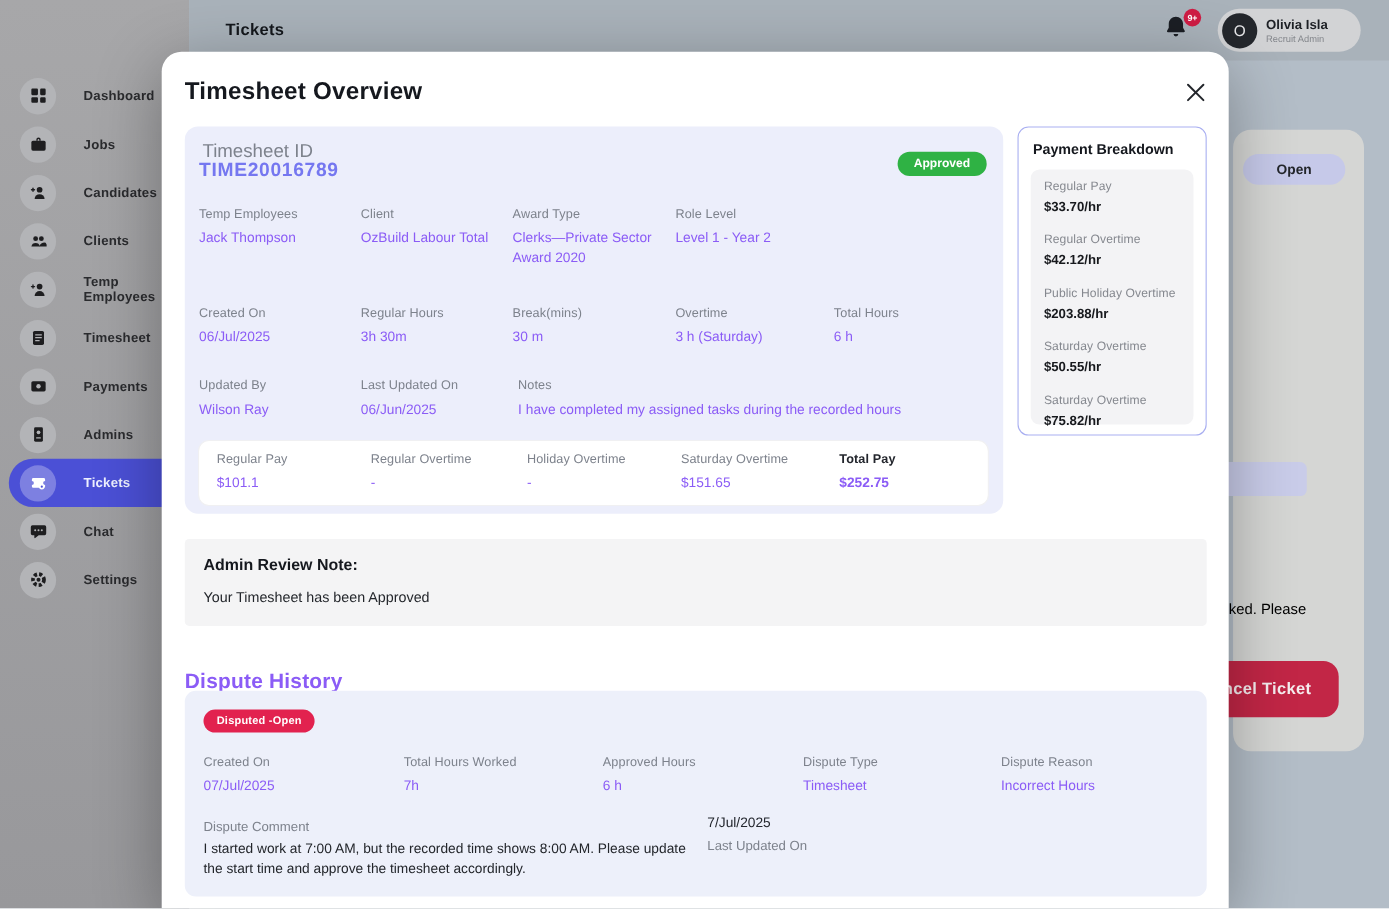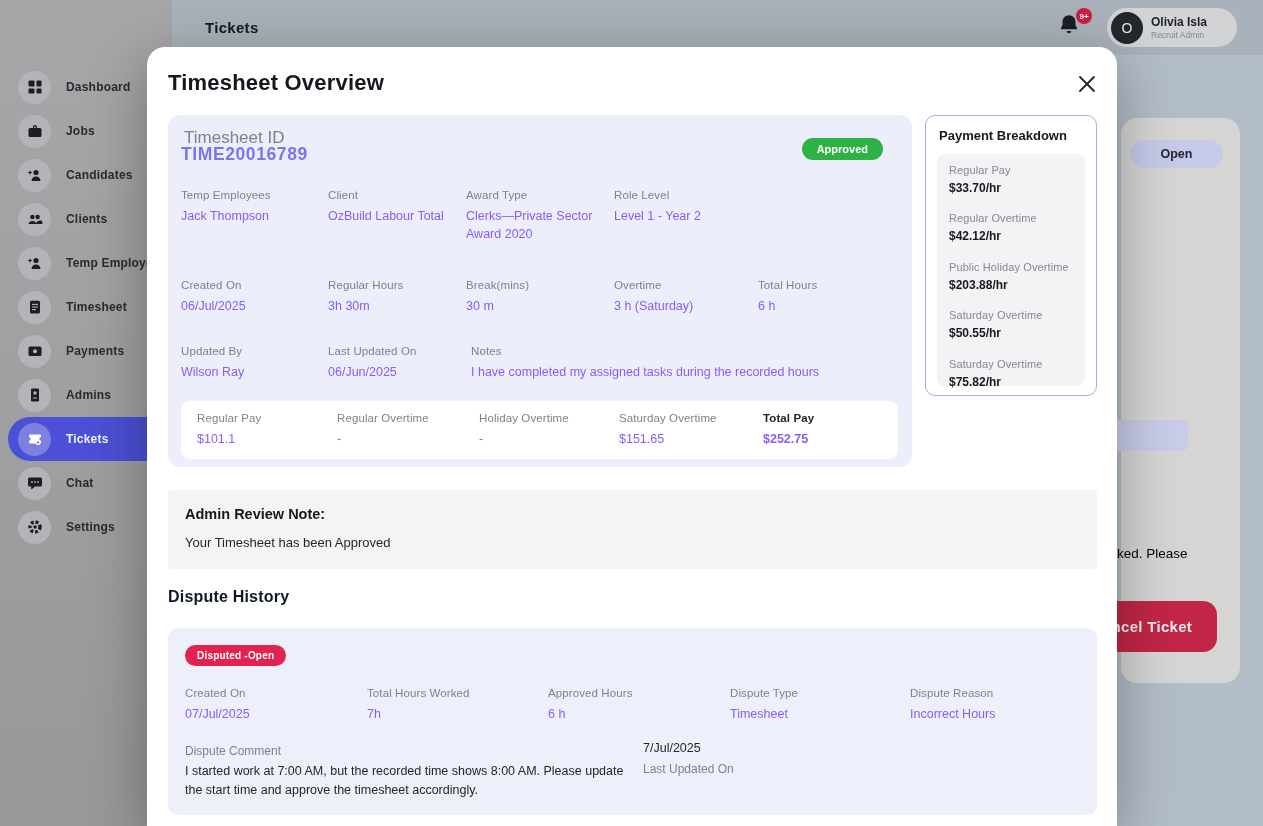--- a/index.html
+++ b/index.html
@@ -5,21 +5,21 @@
   * { margin:0; padding:0; box-sizing:border-box; }
   html,body { width:1263px; height:826px; overflow:hidden; }
   body { font-family:"Liberation Sans", sans-serif; }
   #app { position:relative; width:1263px; height:826px; background:#b3bdc7; overflow:hidden; }
 
   
   .sidebar { position:absolute; left:0; top:0; width:172px; height:826px;
              background:linear-gradient(180deg,#a7a7a9 0%,#98989b 100%); z-index:1; }
   .nav { position:absolute; top:65px; left:0; right:0; }
   .nav-item { position:relative; height:44px; display:flex; align-items:center;
-              padding-left:18px; gap:15px; cursor:pointer; }
+              padding-left:18px; gap:25px; cursor:pointer; }
   .nav-icon { width:33px; height:33px; min-width:33px; border-radius:50%; background:#b3b4b7;
               display:flex; align-items:center; justify-content:center; color:#1e1e20; }
   .nav-icon svg { width:16px; height:16px; }
   .nav-label { font-size:12px; font-weight:600; color:#2a2b2e; letter-spacing:.2px; }
   .nav-item.active { background:#4b50d6; border-radius:22px 0 0 22px; margin-left:8px;
                      padding-left:10px; margin-right:-14px; }
   .nav-item.active .nav-icon { background:rgba(255,255,255,.28); color:#ffffff; }
   .nav-item.active .nav-label { color:#eef0ff; }
 
   
@@ -61,21 +61,21 @@
 
   .lbl { font-size:11.5px; color:#7d828c; letter-spacing:.1px; }
   .val { font-size:12.5px; color:#8b5cf6; margin-top:6px; line-height:1.45; }
 
   
   .info-card { position:absolute; left:21px; top:68px; width:744px; height:352px;
                background:#eceefb; border-radius:12px; }
   .ts-label { position:absolute; left:16px; top:13px; font-size:17px; color:#7d828c; }
   .ts-id { position:absolute; left:13px; top:29px; font-size:17.5px; font-weight:600;
            color:#7577f0; letter-spacing:.6px; }
-  .approved-badge { position:absolute; right:29px; top:23px; background:#2fb244; color:#fff;
+  .approved-badge { position:absolute; right:15px; top:23px; background:#2fb244; color:#fff;
                     font-size:11px; font-weight:600; padding:5px 15px; border-radius:14px; }
   .grid-row { position:absolute; left:13px; display:grid; }
   .row1 { top:74px; grid-template-columns:147px 138px 148px 144px; }
   .row1 .cell:nth-child(3) .val { max-width:132px; }
   .row2 { top:164px; grid-template-columns:147px 138px 148px 144px 120px; }
   .row3 { top:230px; grid-template-columns:147px 143px 430px; }
   .pay-card { position:absolute; left:12px; top:285px; width:719px; height:60px; background:#ffffff;
               border:1px solid #f0f0f2; border-radius:10px; display:grid;
               grid-template-columns:140px 142px 140px 144px auto; padding:11px 0 0 16px; }
   .pay-card .cell:nth-child(5) .lbl { color:#23262d; font-weight:700; }
@@ -90,22 +90,22 @@
   .bd-item .lbl { font-size:11px; color:#85888f; }
   .bd-item .val { font-size:12px; font-weight:600; color:#17191d; margin-top:4px; }
 
   
   .admin-note { position:absolute; left:21px; top:443px; width:929px; height:79px;
                 background:#f4f4f5; border-radius:4px; padding:16px 17px; }
   .admin-note-title { font-size:14.5px; font-weight:700; color:#15181e; }
   .admin-note-body { font-size:13px; color:#23262b; margin-top:13px; }
 
   
-  .dispute-heading { position:absolute; left:21px; top:541px; font-size:16px; font-weight:700;
-                     color:#0f172a; letter-spacing:.2px; }
+  .dispute-heading { position:absolute; left:21px; top:562px; font-size:19px; font-weight:700;
+                     color:#8b5cf6; letter-spacing:.2px; }
   .dispute-card { position:absolute; left:21px; top:581px; width:929px; height:187px;
                   background:#edf0fa; border-radius:10px; }
   .dispute-badge { position:absolute; left:17px; top:17px; background:#e2224f; color:#fff;
                    font-size:10px; font-weight:600; padding:5px 12px; border-radius:13px; letter-spacing:.2px; }
   .dispute-fields { position:absolute; left:17px; top:59px; display:grid;
                     grid-template-columns:182px 181px 182px 180px auto; }
   .dispute-fields .lbl { font-size:11.5px; }
   .comment-label { position:absolute; left:17px; top:116px; font-size:12px; color:#7d828c; }
   .comment-text { position:absolute; left:17px; top:134px; width:452px; font-size:12.5px;
                   color:#23262b; line-height:1.55; }

